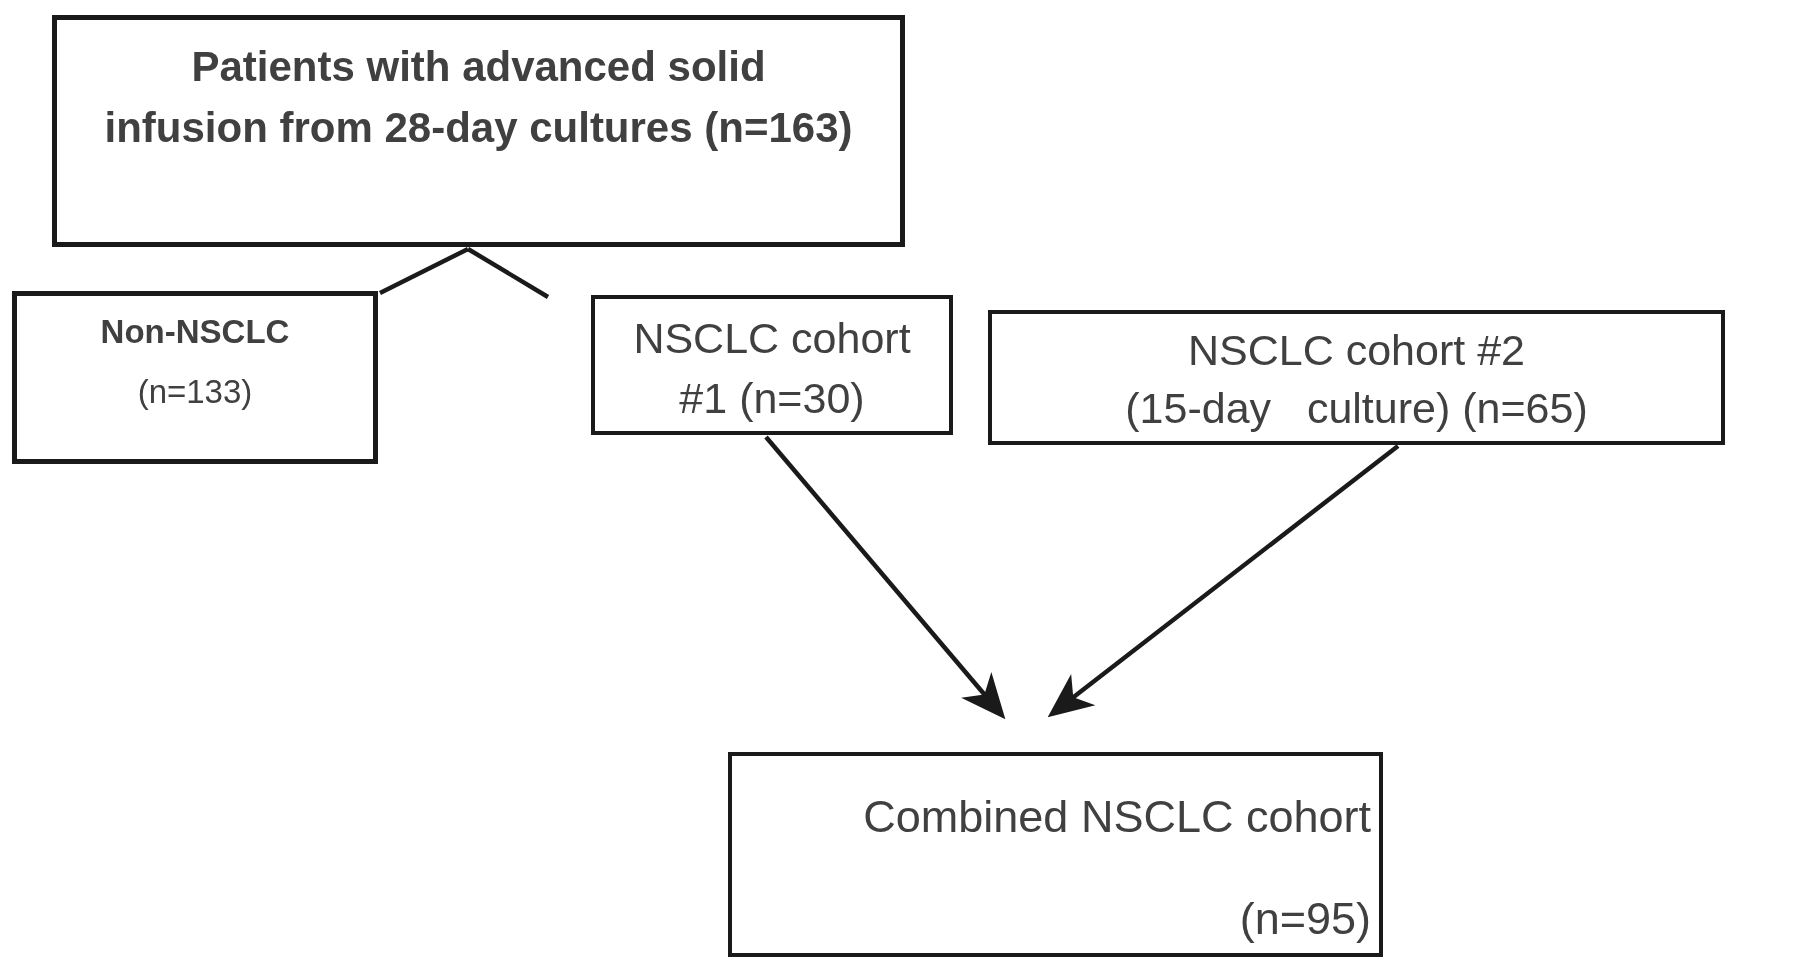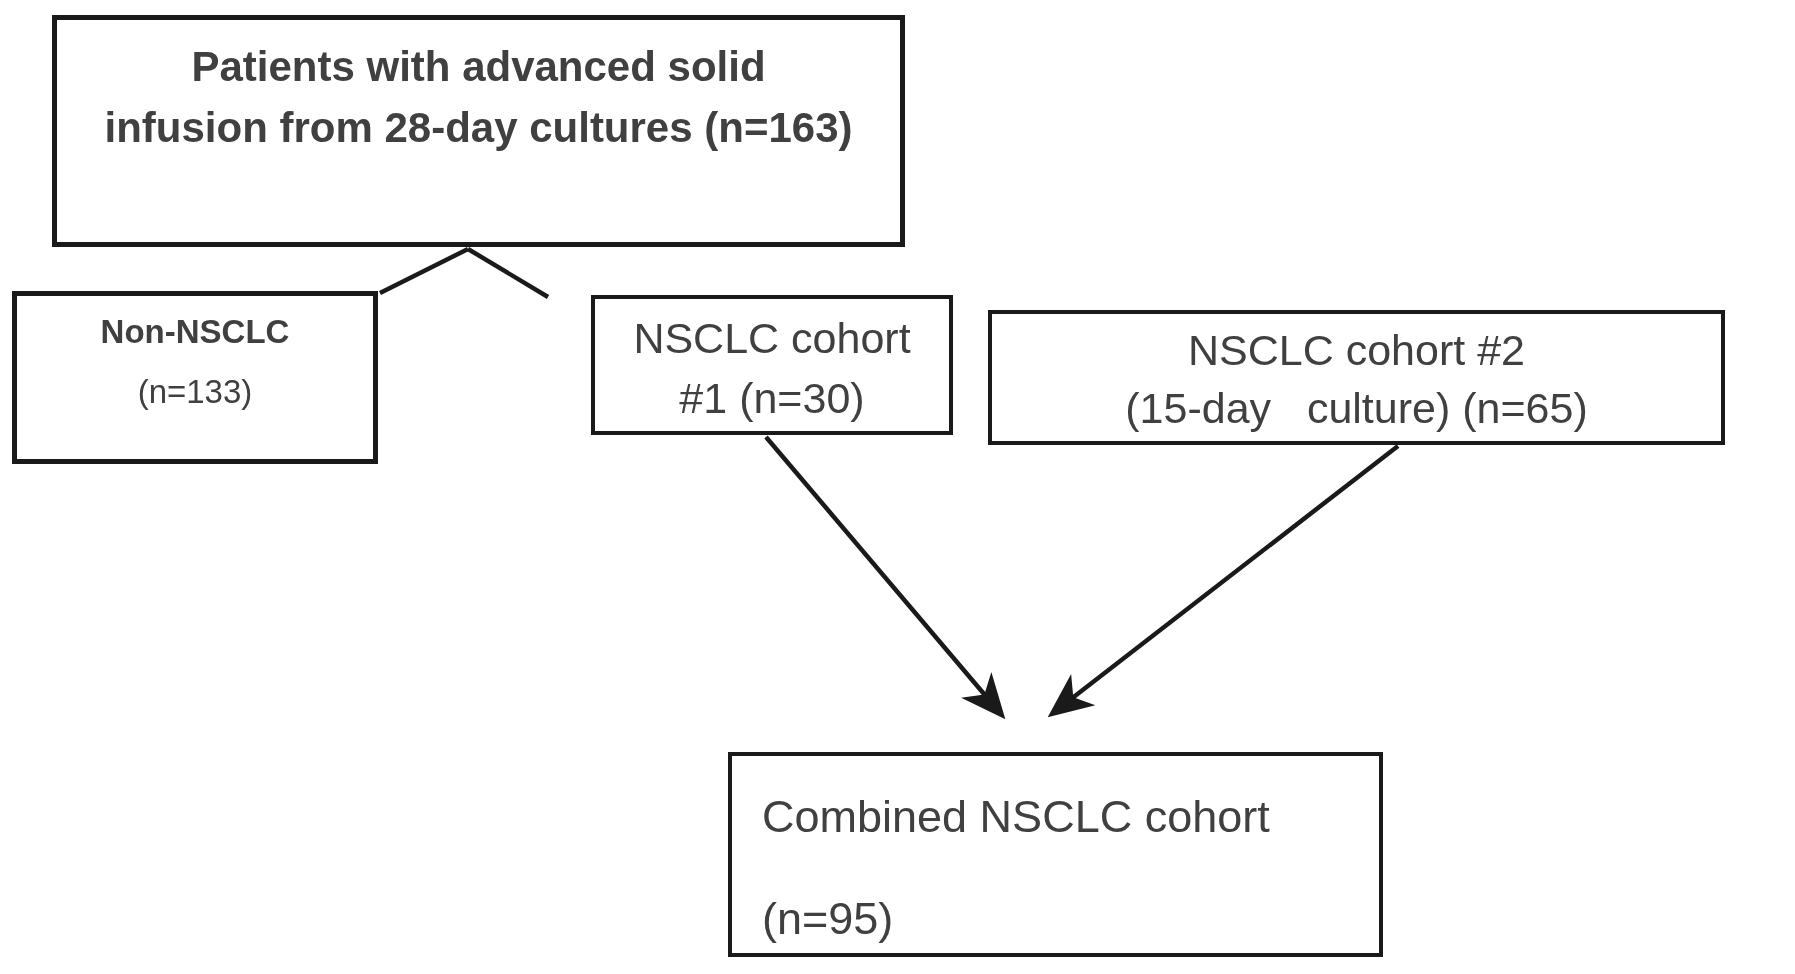--- a/index.html
+++ b/index.html
@@ -48,21 +48,21 @@
     border-width: 4px;
     font-size: 43px;
     line-height: 58px;
     padding-top: 7px;
   }
   #box-combined {
     left: 728px; top: 752px; width: 655px; height: 205px;
     border-width: 4px;
     font-size: 45px;
     line-height: 50px;
-    text-align: left;
+    text-align: right;
     padding: 36px 8px 0 30px;
   }
   #box-combined .line + .line { margin-top: 52px; }
 
   #connector-layer {
     position: absolute;
     left: 0; top: 0;
     width: 1795px; height: 974px;
     pointer-events: none;
   }

